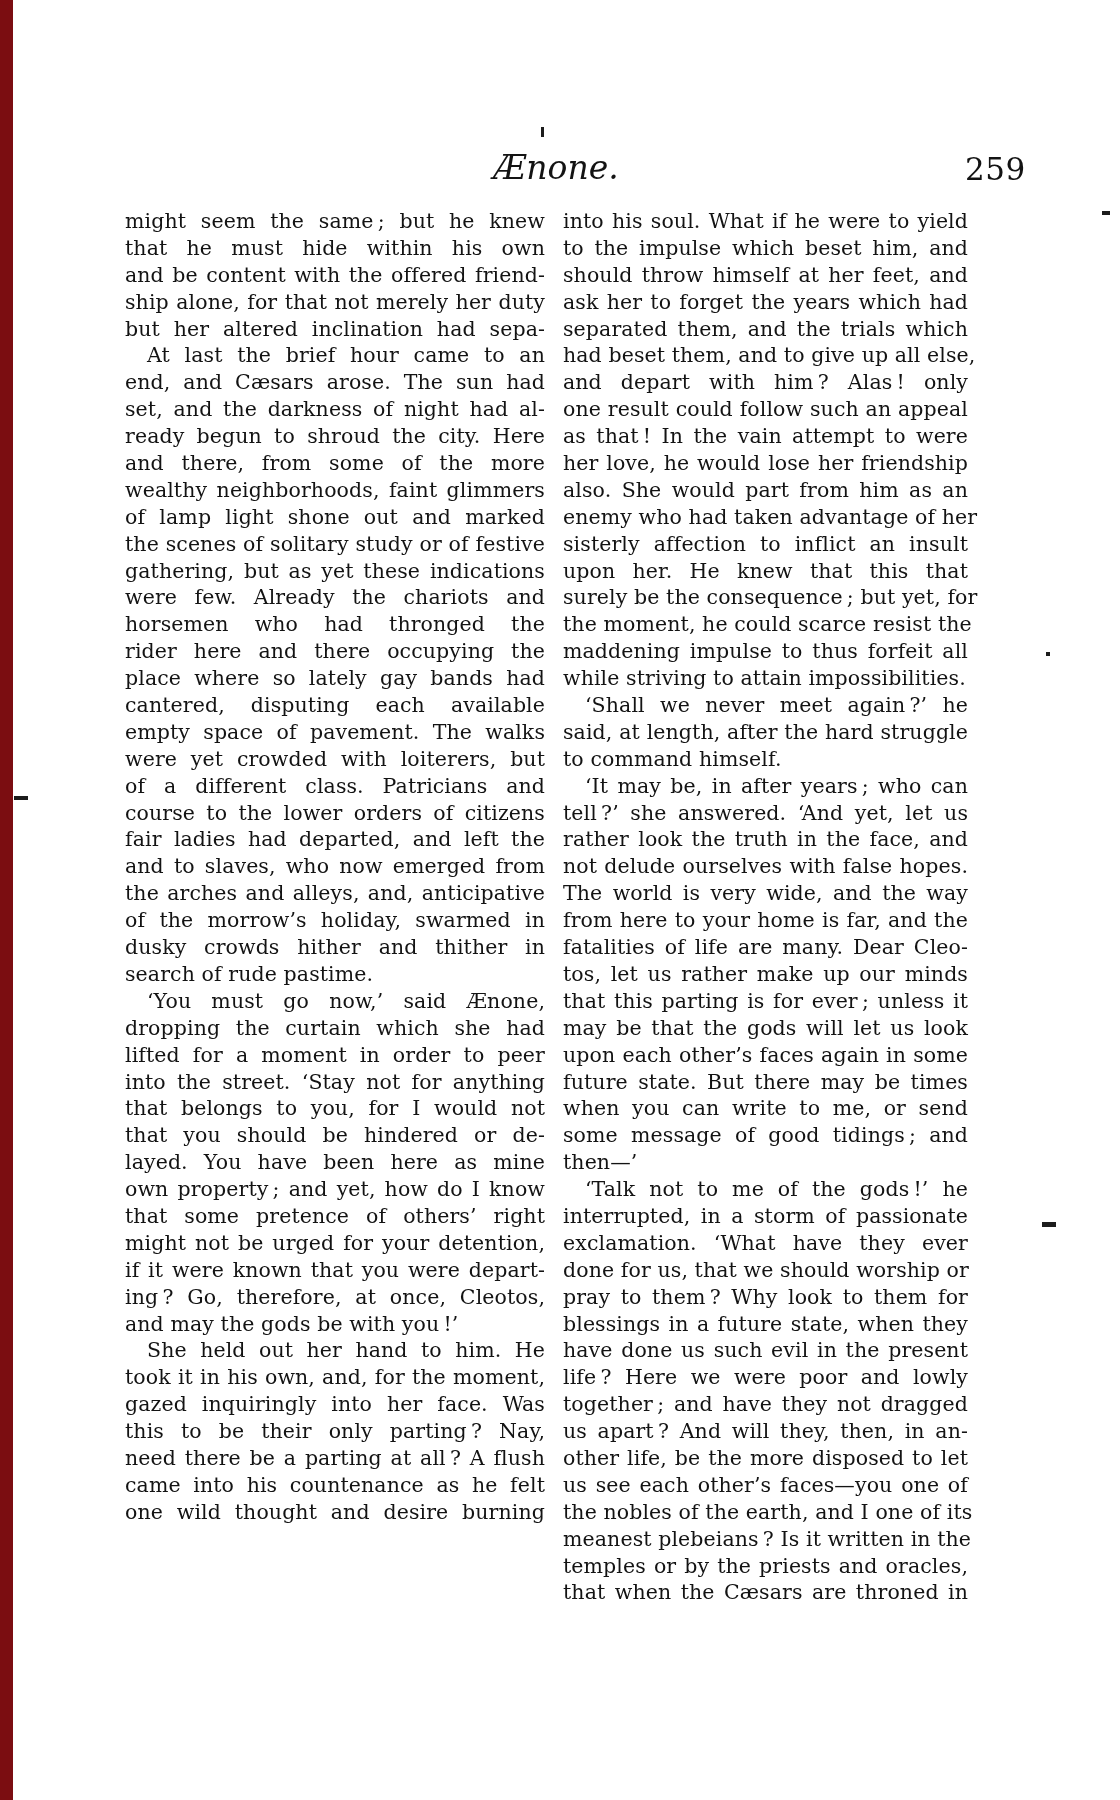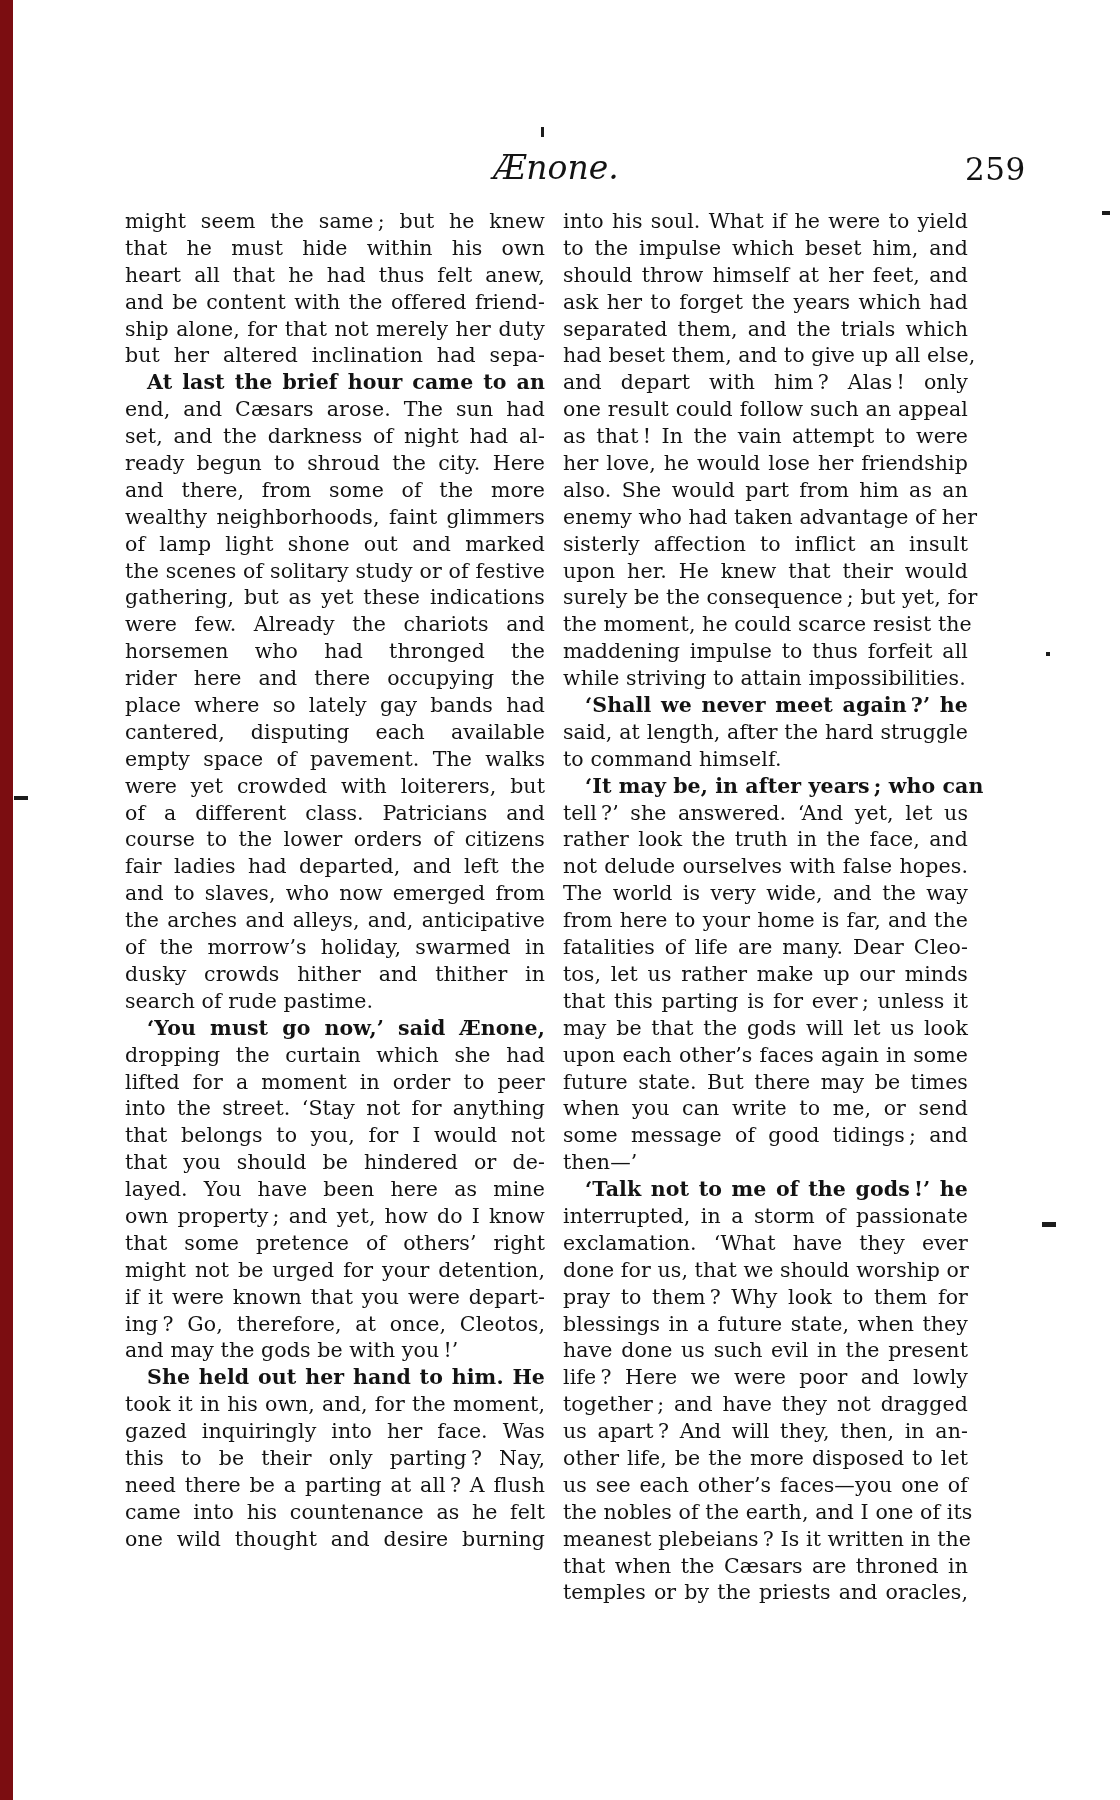--- a/index.html
+++ b/index.html
@@ -40,21 +40,21 @@
   .line {
     height: 26.9px; line-height: 26.9px;
     font-size: 20.5px;
     letter-spacing: 0.1px;
     text-align: justify;
     text-align-last: justify;
     text-justify: inter-word;
     white-space: nowrap;
     overflow: visible;
   }
-  .line.indent { text-indent: 22px; font-weight: bold; }
+  .line.indent { text-indent: 22px; }
   .line.pend { text-align-last: left; }
   .speck { position: absolute; background: #1c1c1c; }
   .speck-1 { left: 541px; top: 127px; width: 3px;  height: 10px; }
   .speck-2 { left: 14px;  top: 796px; width: 14px; height: 4px; }
   .speck-3 { left: 1102px; top: 211px; width: 8px; height: 4px; }
   .speck-4 { left: 1046px; top: 652px; width: 4px; height: 4px; }
   .speck-5 { left: 1042px; top: 1222px; width: 14px; height: 5px; }
 </style>
 </head>
 <body style="background: rgb(255, 255, 255); color: rgb(19, 19, 19);">
@@ -62,21 +62,20 @@
 <div class="spine" style="background: rgb(123, 13, 17);"></div>
 
 <div class="running-header">
   <div class="header-title">Ænone.</div>
   <div class="page-number">259</div>
 </div>
 
 <div class="col col-left">
     <div class="line">might seem the same ; but he knew</div>
     <div class="line">that he must hide within his own</div>
-    <div class="line">heart all that he had thus felt anew,</div>
     <div class="line">and be content with the offered friend-</div>
     <div class="line">ship alone, for that not merely her duty</div>
     <div class="line">but her altered inclination had sepa-</div>
     <div class="line indent">At last the brief hour came to an</div>
     <div class="line">end, and Cæsars arose. The sun had</div>
     <div class="line">set, and the darkness of night had al-</div>
     <div class="line">ready begun to shroud the city. Here</div>
     <div class="line">and there, from some of the more</div>
     <div class="line">wealthy neighborhoods, faint glimmers</div>
     <div class="line">of lamp light shone out and marked</div>
@@ -125,21 +124,21 @@
     <div class="line">ask her to forget the years which had</div>
     <div class="line">separated them, and the trials which</div>
     <div class="line">had beset them, and to give up all else,</div>
     <div class="line">and depart with him ? Alas ! only</div>
     <div class="line">one result could follow such an appeal</div>
     <div class="line">as that ! In the vain attempt to were</div>
     <div class="line">her love, he would lose her friendship</div>
     <div class="line">also. She would part from him as an</div>
     <div class="line">enemy who had taken advantage of her</div>
     <div class="line">sisterly affection to inflict an insult</div>
-    <div class="line">upon her. He knew that their would</div>
+    <div class="line">upon her. He knew that this that</div>
     <div class="line">surely be the consequence ; but yet, for</div>
     <div class="line">the moment, he could scarce resist the</div>
     <div class="line">maddening impulse to thus forfeit all</div>
     <div class="line pend">while striving to attain impossibilities.</div>
     <div class="line indent">‘Shall we never meet again ?’ he</div>
     <div class="line">said, at length, after the hard struggle</div>
     <div class="line pend">to command himself.</div>
     <div class="line indent">‘It may be, in after years ; who can</div>
     <div class="line">tell ?’ she answered. ‘And yet, let us</div>
     <div class="line">rather look the truth in the face, and</div>
@@ -162,21 +161,21 @@
     <div class="line">pray to them ? Why look to them for</div>
     <div class="line">blessings in a future state, when they</div>
     <div class="line">have done us such evil in the present</div>
     <div class="line">life ? Here we were poor and lowly</div>
     <div class="line">together ; and have they not dragged</div>
     <div class="line">us apart ? And will they, then, in an-</div>
     <div class="line">other life, be the more disposed to let</div>
     <div class="line">us see each other’s faces—you one of</div>
     <div class="line">the nobles of the earth, and I one of its</div>
     <div class="line">meanest plebeians ? Is it written in the</div>
+    <div class="line">temples or by the priests and oracles,</div>
     <div class="line">that when the Cæsars are throned in</div>
-    <div class="line">temples or by the priests and oracles,</div>
   </div>
 
 <div class="speck speck-1"></div>
 <div class="speck speck-2"></div>
 <div class="speck speck-3"></div>
 <div class="speck speck-4"></div>
 <div class="speck speck-5"></div>
 
 </body></html>

